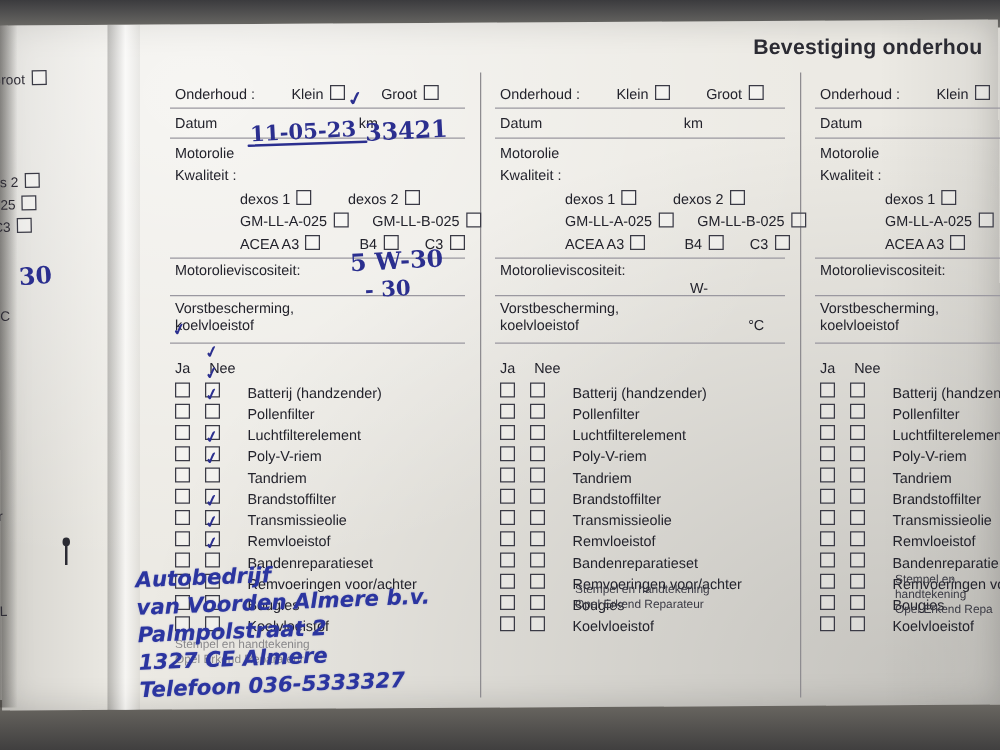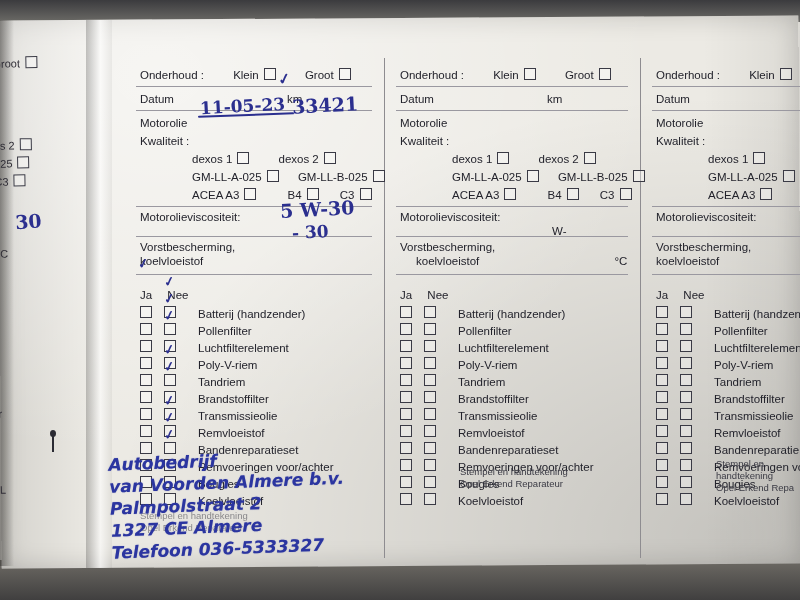--- a/index.html
+++ b/index.html
@@ -172,20 +172,21 @@
       <span>C3</span><span class="box"></span>
     </div>
     <div class="ln" style="left:2px;top:212px;">°C</div>
     <div class="ln" style="left:2px;top:372px;">r</div>
     <div class="ln" style="left:2px;top:448px;">L</div>
     <div class="ink" style="left:22px;top:180px;font-size:19px;">30</div>
   </div>
 
   <div class="cursor"></div>
 
+  <div class="header">Bevestiging onderhou</div>
 
   <div class="vline" id="v1"></div>
   <div class="vline" id="v2"></div>
 
   <div class="block" id="block0">
     <div class="row" style="top:8px;left:8px;">
       <span>Onderhoud :</span>
       <span style="margin-left:26px;">Klein</span><span class="box"></span>
       <span style="margin-left:26px;">Groot</span><span class="box"></span>
     </div>
@@ -296,21 +297,21 @@
       <span style="margin-left:28px;">B4</span><span class="box"></span>
       <span style="margin-left:18px;">C3</span><span class="box"></span>
     </div>
     <div class="rule" style="top:146px;width:232px;"></div>
 
     <div class="row" style="top:150px;left:8px;">Motorolieviscositeit:</div>
     <div class="row" style="top:164px;left:160px;">W-</div>
     <div class="rule" style="top:176px;width:232px;"></div>
 
     <div class="row" style="top:180px;left:8px;">Vorstbescherming,</div>
-    <div class="row" style="top:194px;left:24px;">
+    <div class="row" style="top:194px;left:8px;">
       <span>koelvloeistof</span>
       <span style="margin-left:132px;">°C</span>
     </div>
     <div class="rule" style="top:214px;width:232px;"></div>
 
     <div class="janee">
       <span>Ja</span>
       <span style="margin-left:12px;">Nee</span>
     </div>
 

